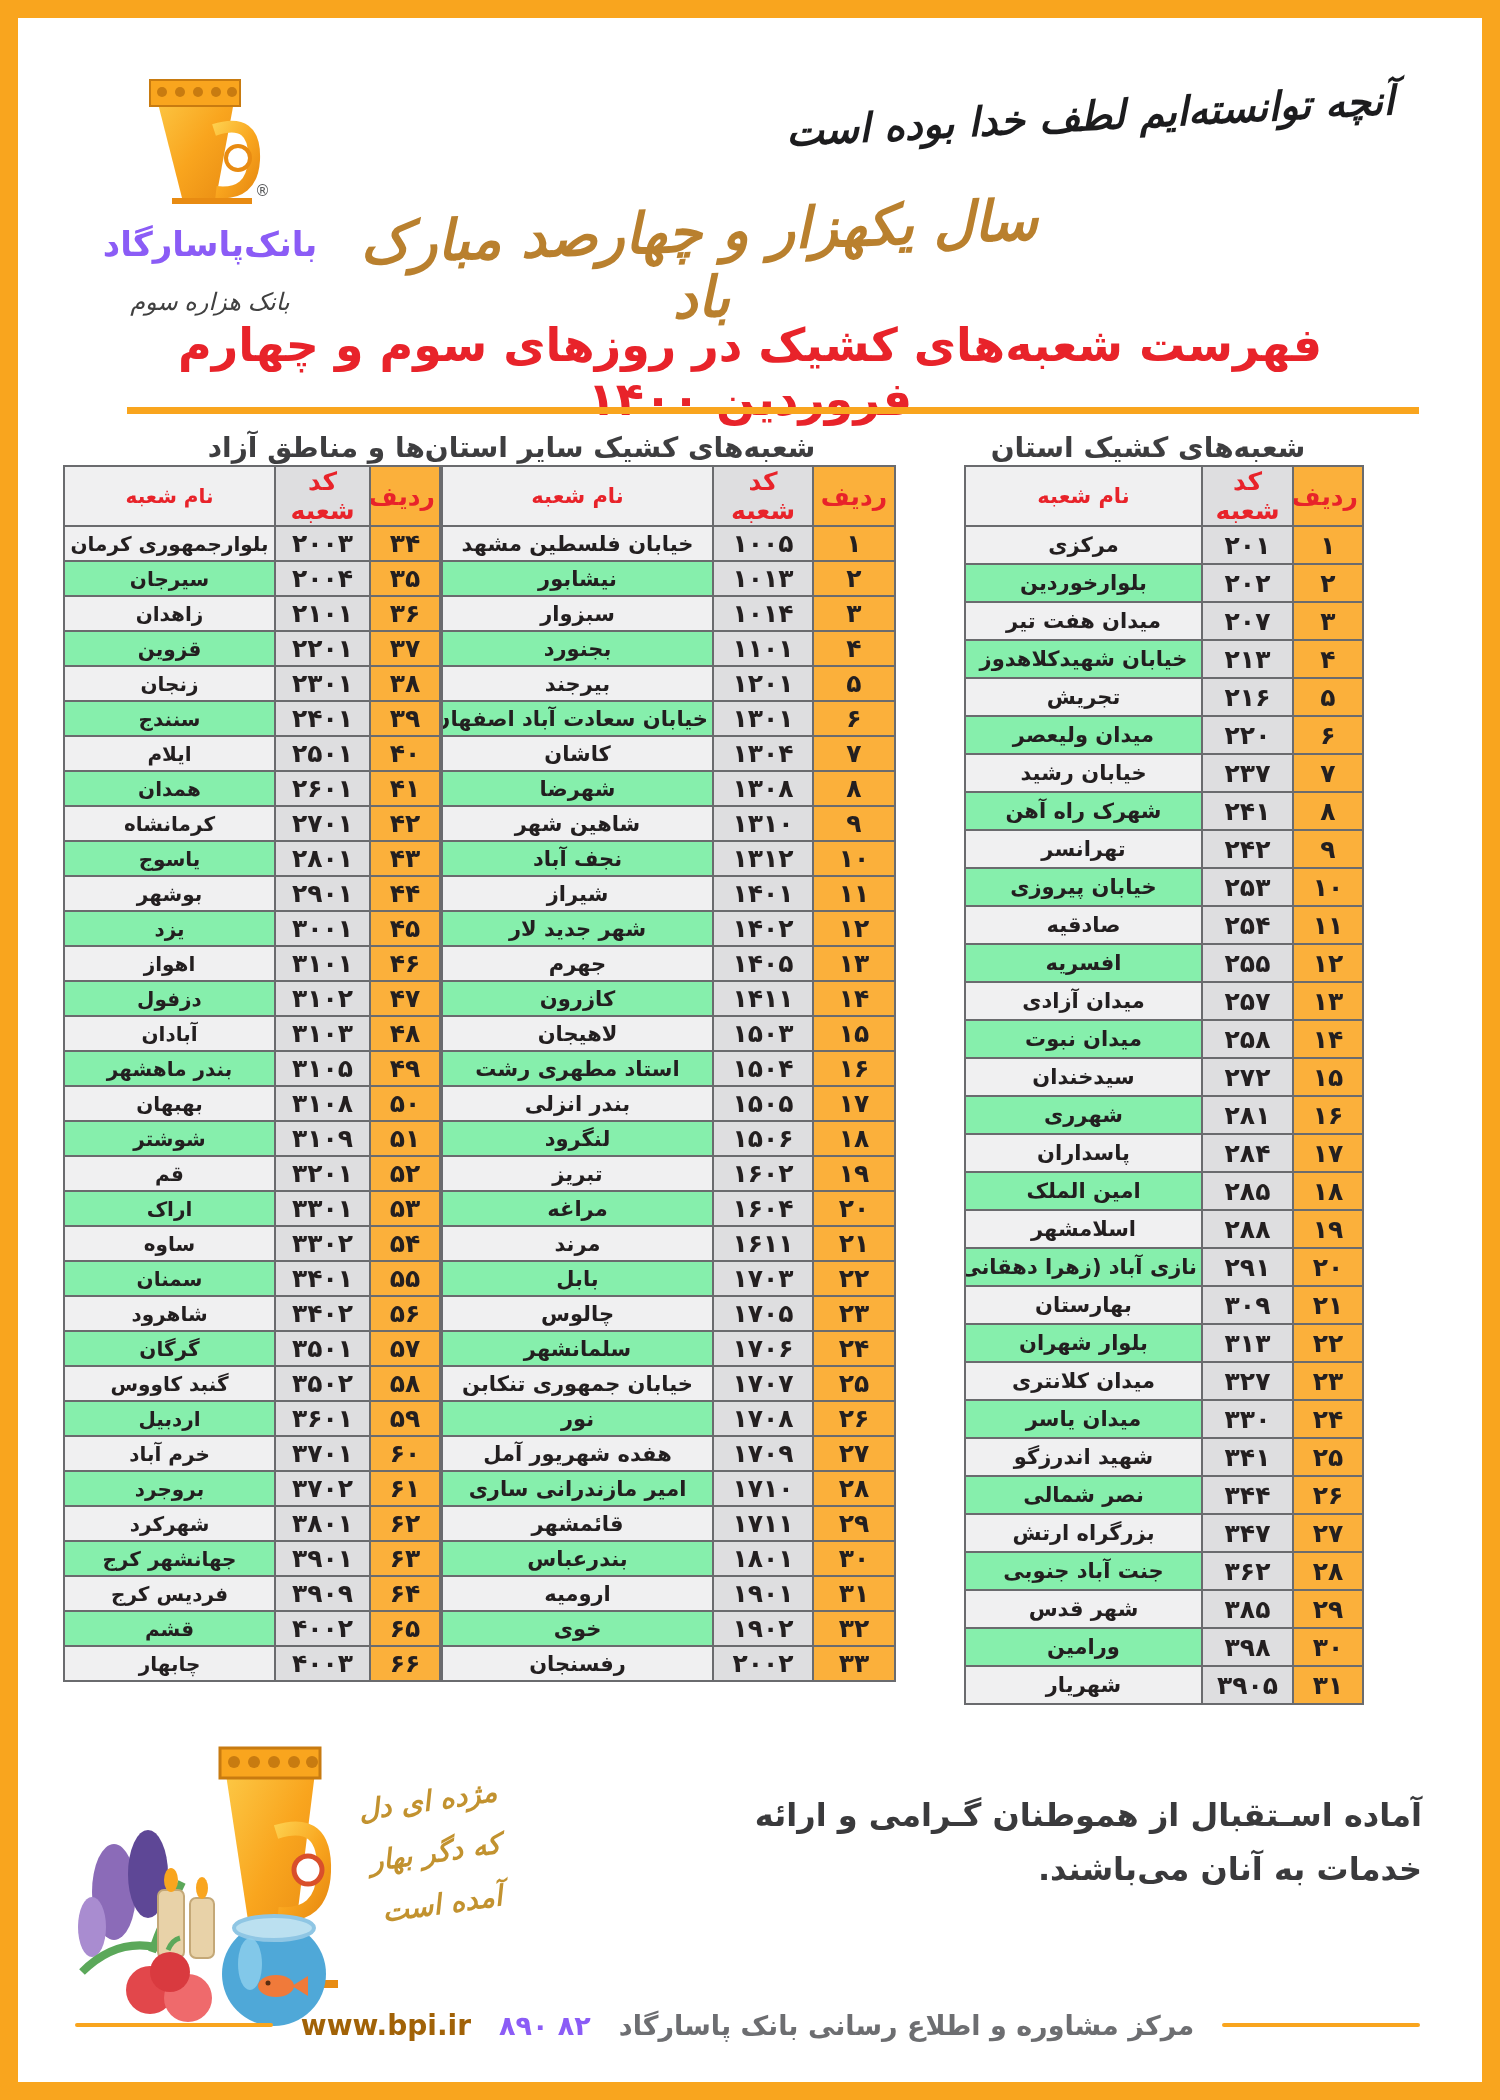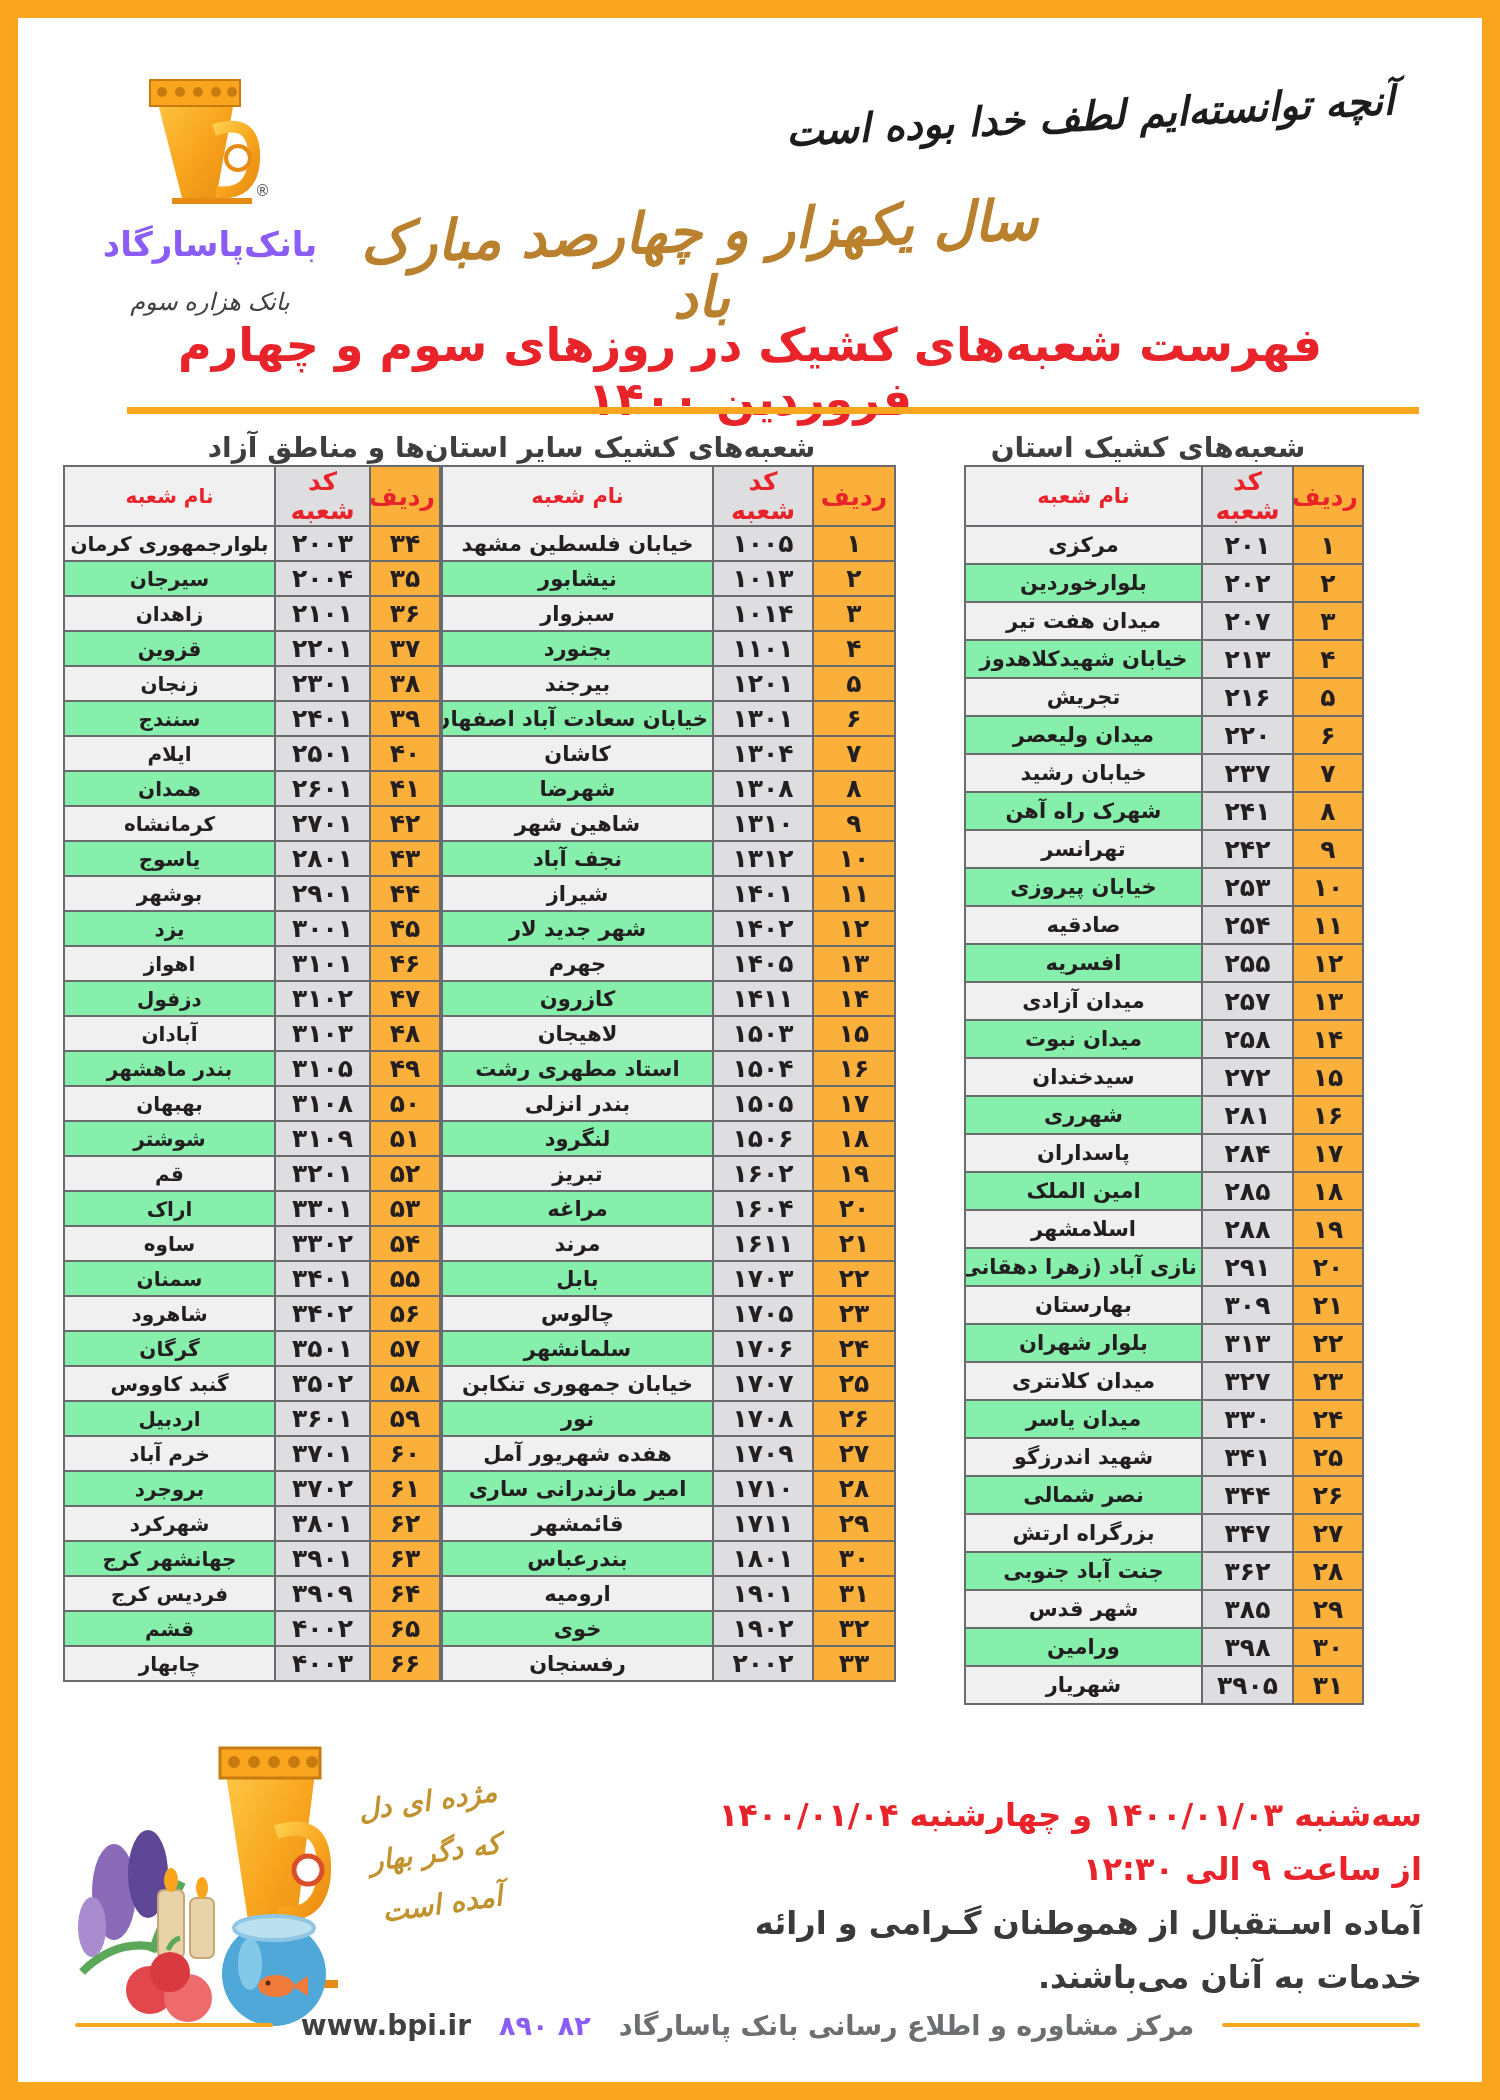--- a/index.html
+++ b/index.html
@@ -67,21 +67,21 @@
   }
   .note .red{color:#E8232A;}
 
   .footer{
     position:absolute;left:75px;right:80px;top:2005px;height:40px;
     display:flex;direction:rtl;align-items:center;gap:28px;z-index:5;
   }
   .footer .rule{flex:1;height:4px;background:#F9A51E;border-radius:2px;}
   .footer-label{font-size:27px;font-weight:bold;color:#6D6E71;white-space:nowrap;text-align:right;}
   .footer-phone{font-size:27px;font-weight:bold;color:#8b5cf6;white-space:nowrap;}
-  .footer-url{font-size:28px;font-weight:bold;color:#404040;direction:ltr;white-space:nowrap;}
+  .footer-url{font-size:28px;font-weight:bold;color:#a16207;direction:ltr;white-space:nowrap;}
 </style>
 </head>
 <body>
 
 <div class="frame"></div>
 
 <div class="logo-wrap">
   <svg class="logo-art" width="200" height="150" viewBox="0 0 200 150">
     <defs>
       <linearGradient id="gold" x1="0" y1="0" x2="1" y2="1">
@@ -689,21 +689,20 @@
     <ellipse cx="212" cy="186" rx="40" ry="12" fill="#BBE0F0" stroke="#8FC6E4" stroke-width="4"></ellipse>
     <ellipse cx="188" cy="222" rx="12" ry="26" fill="#8FD0EE" opacity="0.8"></ellipse>
     <ellipse cx="214" cy="244" rx="18" ry="11" fill="#F07A3A"></ellipse>
     <polygon points="230,244 246,234 246,254" fill="#F07A3A"></polygon>
     <circle cx="206" cy="241" r="2.5" fill="#5a2d10"></circle>
   </g>
 </svg>
 <div class="nowruz-callig">مژده ای دل که دگر بهار آمده است</div>
 
 <div class="note">
-  <div class="red">سه‌شنبه ۱۴۰۰/۰۱/۰۳ و چهارشنبه ۱۴۰۰/۰۱/۰۴ از ساعت ۹ الی ۱۲:۳۰</div>
   <div>آماده اسـتقبال از هموطنان گـرامی و ارائه خدمات به آنان می‌باشند.</div>
 </div>
 
 <div class="footer">
   <div class="rule"></div>
   <span class="footer-label">مرکز مشاوره و اطلاع رسانی بانک پاسارگاد</span>
   <span class="footer-phone">۸۲ ۸۹۰</span>
   <span class="footer-url">www.bpi.ir</span>
   <div class="rule"></div>
 </div>

